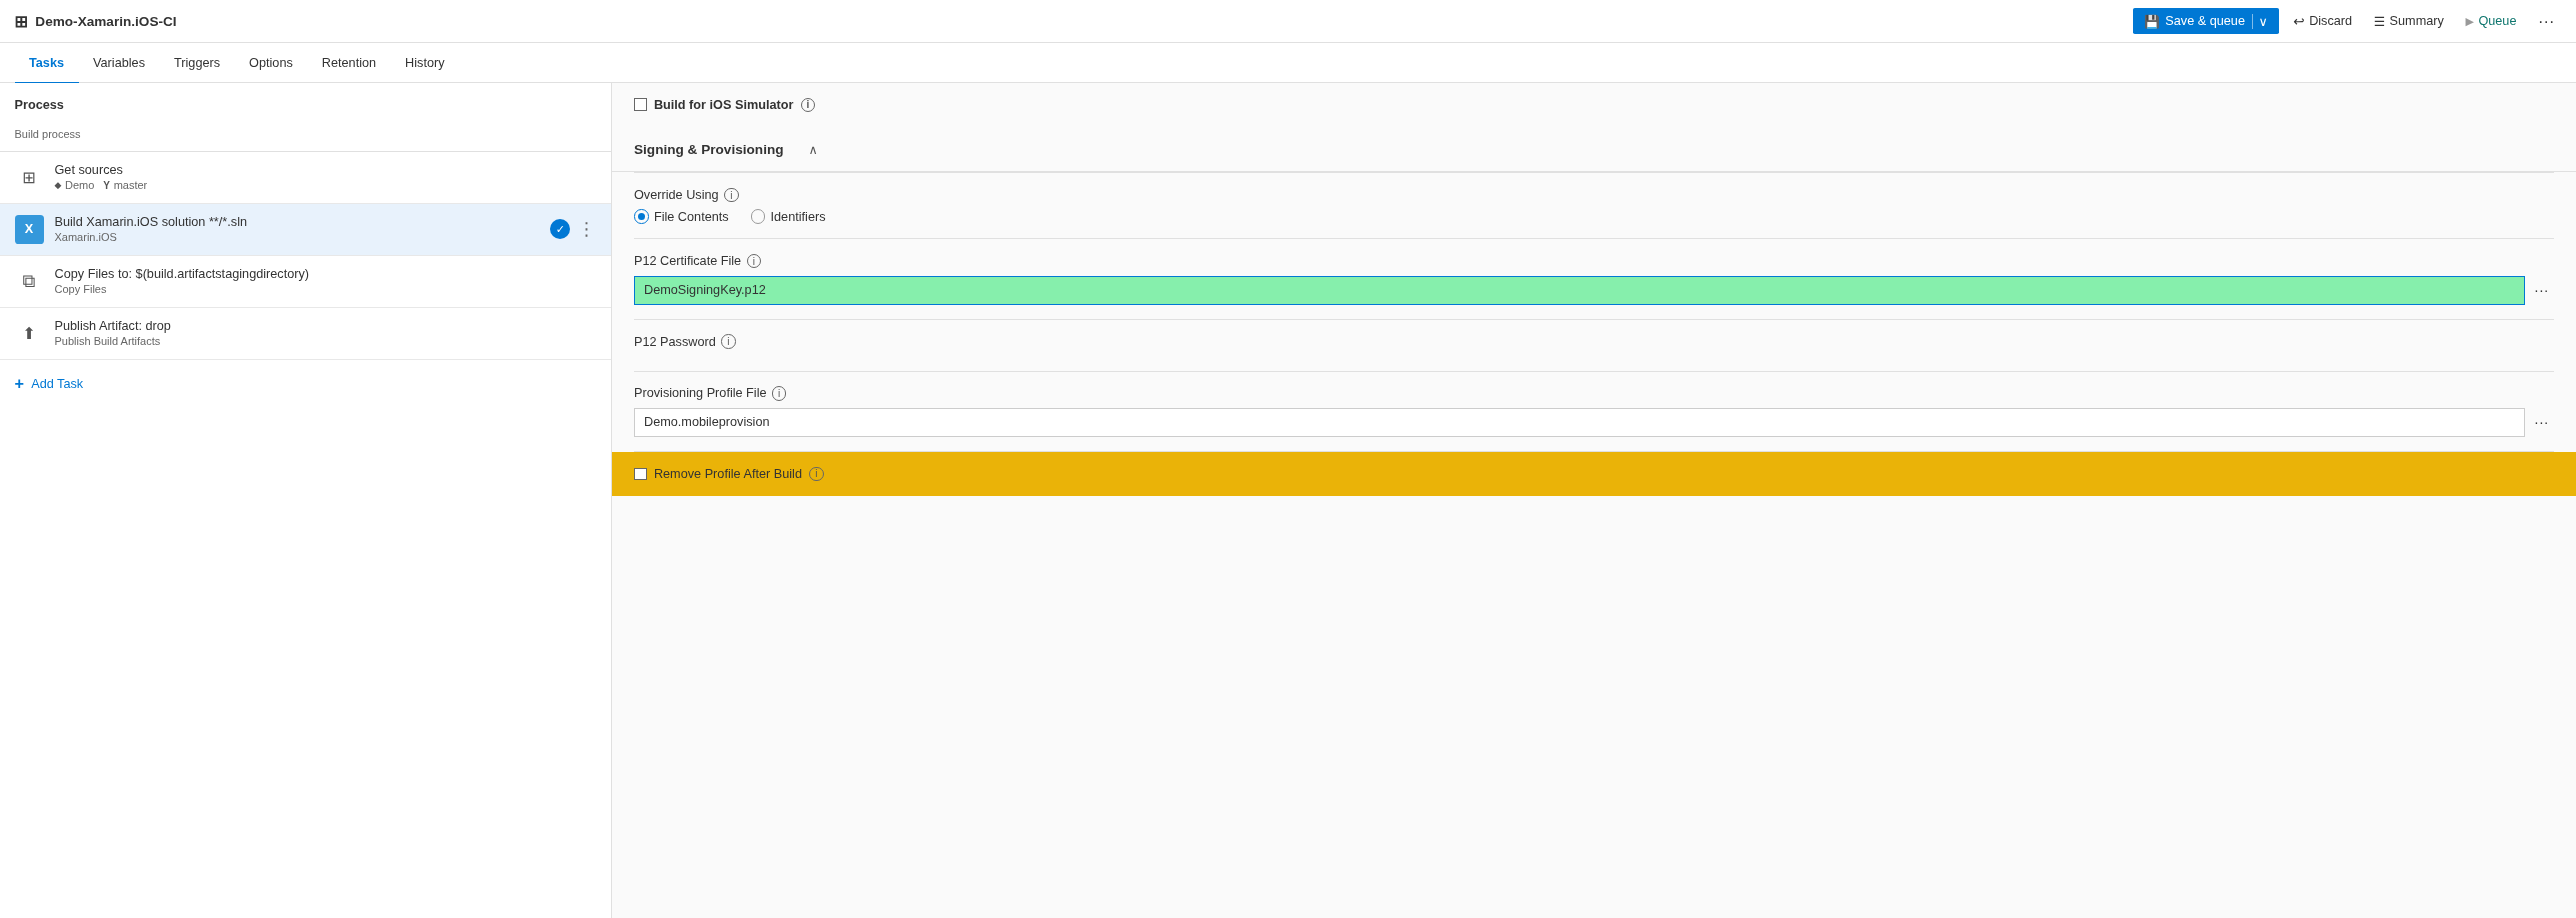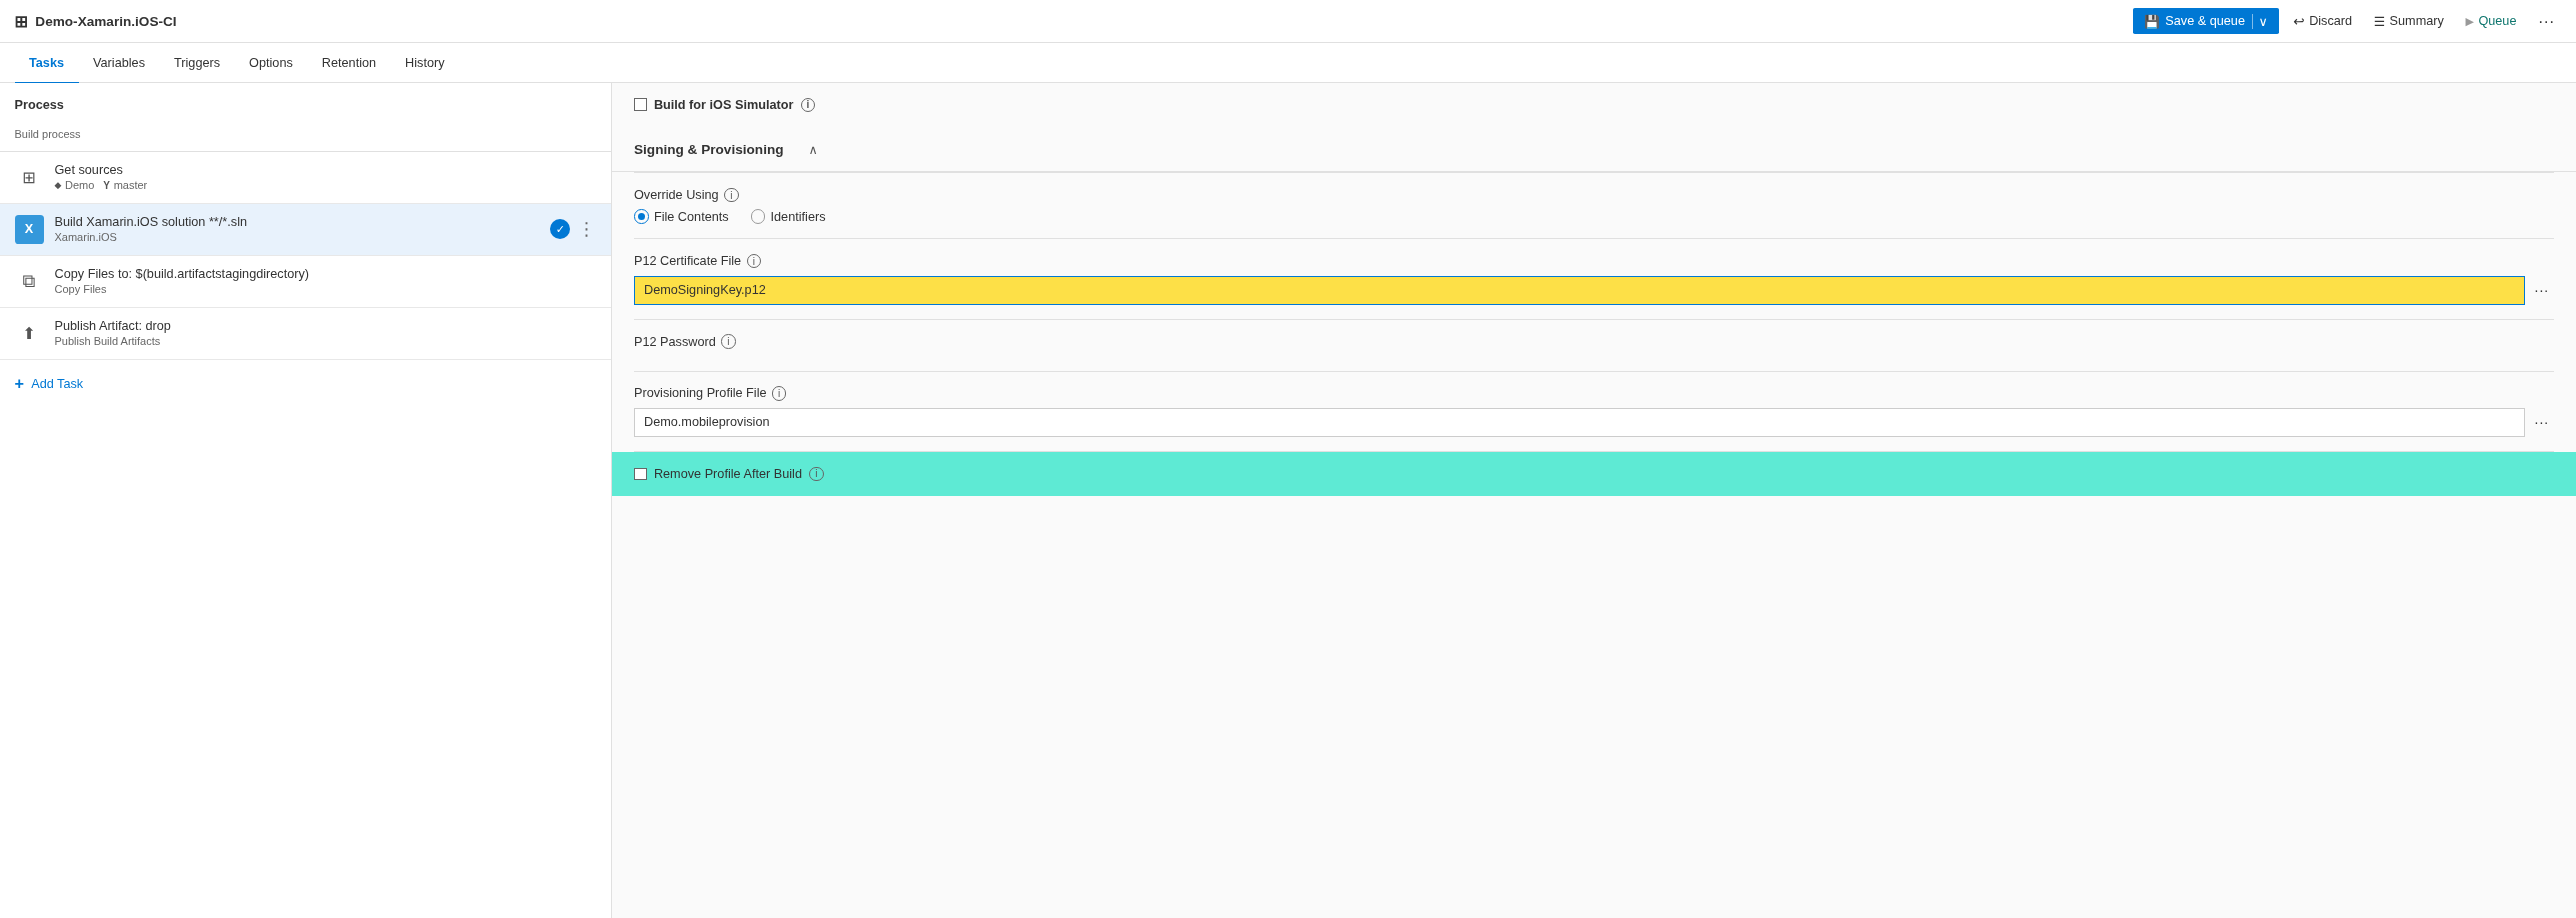--- a/index.html
+++ b/index.html
@@ -321,21 +321,21 @@
       gap: 3.6px;
     }
     .text-input {
       flex: 1;
       height: 29px;
       border: 0.9px solid #0078d4;
       padding: 0 9px;
       font-size: 12.7px;
       color: #333;
       outline: none;
-      background: #fde047;
+      background: #86efac;
     }
     .text-input-normal {
       flex: 1;
       height: 29px;
       border: 0.9px solid #ccc;
       padding: 0 9px;
       font-size: 12.7px;
       color: #333;
       outline: none;
       background: #fff;
@@ -355,21 +355,21 @@
       background: #e0e0e0;
       margin: 0 22px;
     }
 
     
     .remove-profile-row {
       display: flex;
       align-items: center;
       gap: 7.2px;
       padding: 14.5px 22px;
-      background: #5eead4;
+      background: #eab308;
     }
   </style>
 </head>
 <body>
 
 <div class="header">
   <div class="header-title">
     <span style="font-size:16.3px;">⊞</span>
     <span>Demo-Xamarin.iOS-CI</span>
   </div>

